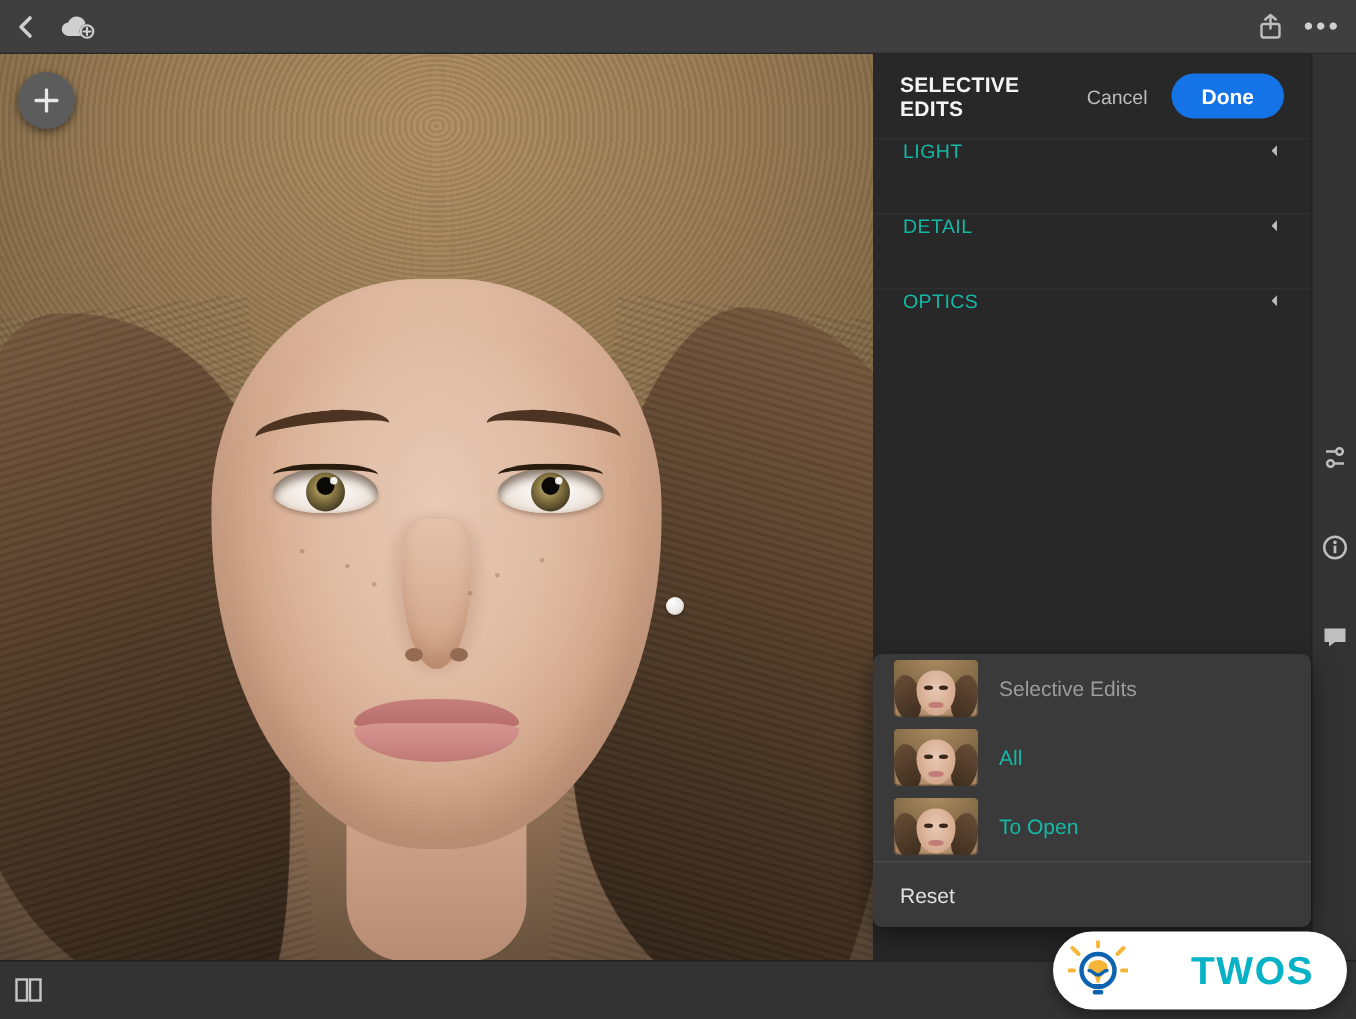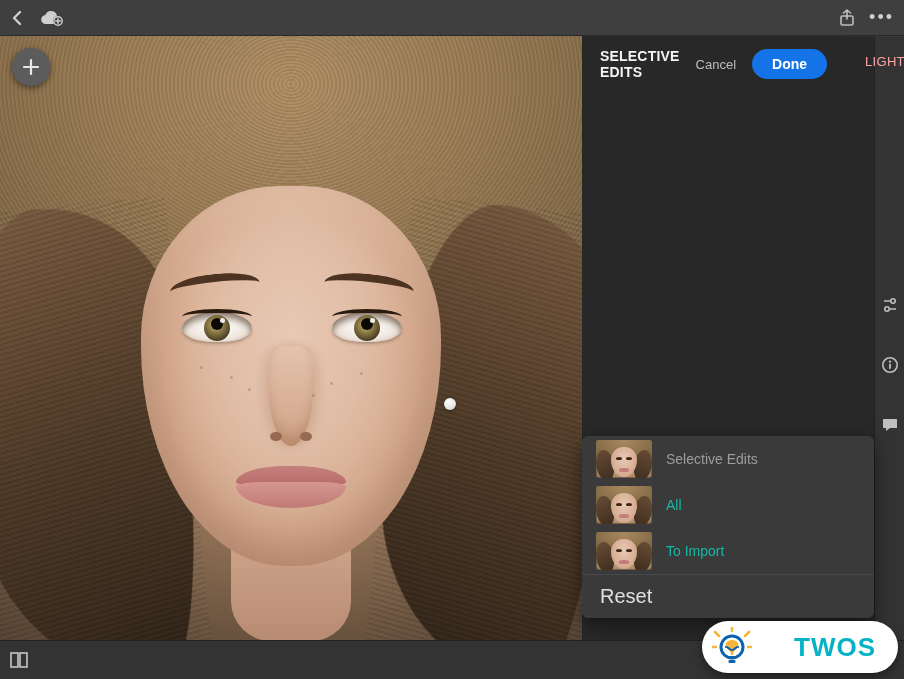--- a/index.html
+++ b/index.html
@@ -126,35 +126,35 @@
     background:#5c5c5c;
     display:flex; align-items:center; justify-content:center;
     box-shadow:0 2px 6px rgba(0,0,0,0.5);
   }
   .plus-btn svg { fill:#e8e8e8; }
 
   
   .panel {
     width: 292px;
     background:#282828;
-    display:flex; flex-direction:row;
+    display:flex; flex-direction:column;
     position: relative;
   }
   .panel-head {
     height:56px; display:flex; align-items:center; padding:0 18px; gap:16px;
   }
   .panel-head .title { font-weight:700; font-size:14px; letter-spacing:0.2px; color:#f4f4f4; flex:1;}
   .panel-head .cancel { color:#bdbdbd; font-size:13px; cursor:pointer;}
   .panel-head .done {
     background:#1473e6; color:#fff; font-size:14px; font-weight:600;
     padding:7px 20px; border-radius:18px; cursor:pointer;
   }
   .panel-row {
-    height:50px; display:flex; align-items:center; padding:0 20px;
-    color:#fca5a5; font-size:13px; letter-spacing:0.3px;
+    height:50px; display:flex; padding:0 20px;
+    color:#14b8a6; font-size:13px; letter-spacing:0.3px;
     border-top:1px solid rgba(255,255,255,0.035);
     cursor:pointer;
     gap:40px;
   }
   .panel-row .chev { margin-left:auto; }
   .panel-row .chev svg{ fill:#bdbdbd; width:9px; height:9px;}
 
   
   .popup {
     position:absolute;
@@ -177,21 +177,21 @@
   .thumb .tface { position:absolute; top:7px; left:50%; transform:translateX(-50%); width:26px; height:30px;
     background: radial-gradient(ellipse at 50% 40%, #e8c9b5, #d4a98d 70%, #b88d71);
     border-radius:46% 46% 50% 50%/42% 42% 58% 58%;}
   .thumb .that { position:absolute; top:-18px; left:50%; transform:translateX(-50%); width:90px;height:46px; border-radius:50%;
     background: radial-gradient(ellipse at 50% 40%, #a98a60, #7c6342 60%, #4e3d26);}
   .thumb .teL{position:absolute;top:17px;left:20px;width:6px;height:3px;background:#3a2616;border-radius:50%;}
   .thumb .teR{position:absolute;top:17px;right:20px;width:6px;height:3px;background:#3a2616;border-radius:50%;}
   .thumb .tlip{position:absolute;top:28px;left:50%;transform:translateX(-50%);width:10px;height:4px;background:#c27d79;border-radius:40%;}
   .thumb .thairL{position:absolute;top:10px;left:0;width:18px;height:30px;background:linear-gradient(150deg,#6a4e36,#3b2b1d);border-radius:40% 60% 30% 60%;}
   .thumb .thairR{position:absolute;top:10px;right:0;width:18px;height:30px;background:linear-gradient(210deg,#6a4e36,#3b2b1d);border-radius:60% 40% 60% 30%;}
-  .popup-footer { height:44px; display:flex; align-items:center; padding:0 18px; color:#e0e0e0; font-size:20px; border-top:1px solid rgba(255,255,255,0.08);}
+  .popup-footer { height:44px; display:flex; align-items:center; padding:0 18px; color:#e0e0e0; font-size:14px; border-top:1px solid rgba(255,255,255,0.08);}
 
   
   .rail {
     width:30px; background:#333; display:flex; flex-direction:column; align-items:center; padding-top:260px; gap:42px;
     border-left:1px solid #222;
   }
   .rail .ricon { width:18px; height:18px; display:flex; align-items:center; justify-content:center; }
   .rail .ricon svg { fill:#bfbfbf; }
   .rail .accent { position:relative; }
   .rail .accent::after{ content:""; position:absolute; right:-8px; top:-2px; width:3px; height:26px; background:#1473e6; border-radius:2px;}
@@ -300,20 +300,32 @@
       <span class="cancel">Cancel</span>
       <span class="done">Done</span>
     </div>
 
     <div class="panel-row">
       <span>LIGHT</span>
       <span class="chev"><svg viewBox="0 0 10 10">
             <path d="M7 1 3 5l4 4"></path>
           </svg></span>
     </div>
+    <div class="panel-row">
+      <span>DETAIL</span>
+      <span class="chev"><svg viewBox="0 0 10 10">
+            <path d="M7 1 3 5l4 4"></path>
+          </svg></span>
+    </div>
+    <div class="panel-row">
+      <span>OPTICS</span>
+      <span class="chev"><svg viewBox="0 0 10 10">
+            <path d="M7 1 3 5l4 4"></path>
+          </svg></span>
+    </div>
 
     <div class="popup">
       <div class="popup-row header">
         <div class="thumb">
             <div class="that"></div>
             <div class="thairL"></div>
             <div class="thairR"></div>
             <div class="tface"></div>
             <div class="teL"></div>
             <div class="teR"></div>
@@ -336,21 +348,21 @@
       <div class="popup-row">
         <div class="thumb">
             <div class="that"></div>
             <div class="thairL"></div>
             <div class="thairR"></div>
             <div class="tface"></div>
             <div class="teL"></div>
             <div class="teR"></div>
             <div class="tlip"></div>
           </div>
-        <span class="lbl">To Import</span>
+        <span class="lbl">To Open</span>
       </div>
       <div class="popup-footer">
         <span>Reset</span>
       </div>
     </div>
   </div>
 
   <div class="rail">
     <div class="ricon accent">
       <svg width="18" height="18" viewBox="0 0 18 18">

